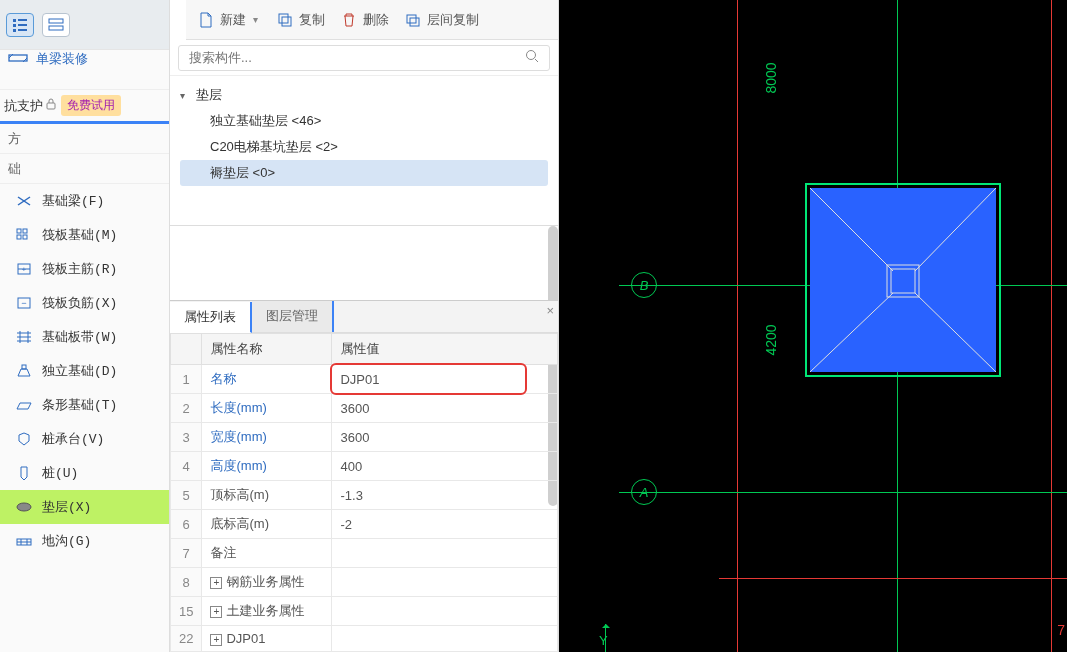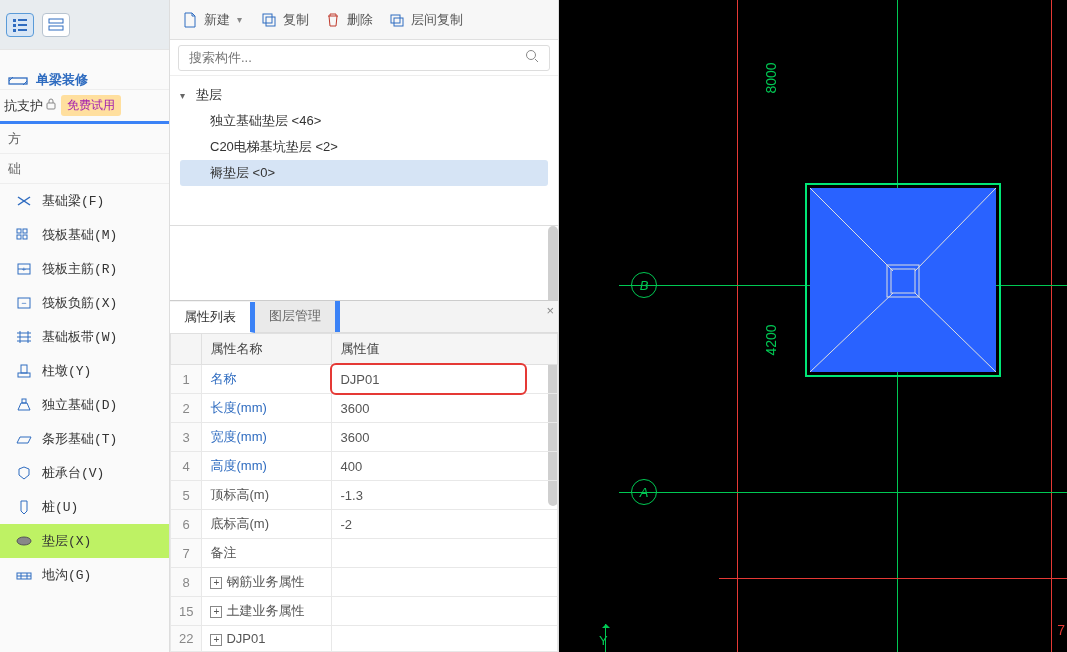--- a/index.html
+++ b/index.html
@@ -2,47 +2,47 @@
 <html><head>
 <meta charset="utf-8">
 <style>
   * { box-sizing: border-box; margin: 0; padding: 0; }
   body { font-family: "Microsoft YaHei", Arial, sans-serif; font-size: 13px; color: #333; width:1067px; height:652px; overflow:hidden; background:#fff; }
   .app { display:flex; width:1067px; height:652px; }
   .left-col { width:170px; border-right:1px solid #ddd; display:flex; flex-direction:column; background:#fafafa;}
   .left-top { height:50px; display:flex; align-items:center; gap:8px; padding:4px 6px; border-bottom:1px solid #e5e5e5; background:#e8ecef;}
   .view-btn { width:28px; height:24px; border:1px solid #b8c4d0; border-radius:4px; display:flex; align-items:center; justify-content:center; background:#fff; color:#2f6cc0;}
   .view-btn.active { background:#d8e6f5; border-color:#5a9bd8;}
-  .beam-row { height:40px; display:flex; align-items:flex-end; gap:8px; padding:0 8px; border-bottom:1px solid #eee; color:#2f6cc0;font-weight:bold;}
+  .beam-row { height:40px; display:flex; align-items:flex-start; gap:8px; padding:0 8px; border-bottom:1px solid #eee; color:#2f6cc0;}
   .beam-icon { width:20px; height:16px; color:#2f6cc0; display:flex; align-items:center;}
   .support-row { height:34px; display:flex; align-items:center; padding:0 4px; border-bottom:3px solid #3b82f6; font-size:13px;font-family:Liberation Mono, monospace;}
   .tag-try { background:#ffdf9e; color:#a21caf; border-radius:3px; padding:2px 6px; margin-left:4px; font-size:12px;}
   .cat-row { height:30px; display:flex; align-items:center; padding:0 8px; border-bottom:1px solid #eee; color:#666;}
   .tree { flex:1; overflow:auto;}
   .tree-item { height:34px; display:flex; align-items:center; gap:8px; padding:0 14px; cursor:pointer; color:#333;font-family:Liberation Mono, monospace;}
   .tree-item.active { background:#bef264;align-items:center;}
   .tree-item .ticon { width:20px; height:18px; color:#2f6cc0; display:flex; align-items:center; justify-content:center;}
   .mid-col { width:389px; display:flex; flex-direction:column; border-right:1px solid #ddd;}
-  .toolbar { height:40px; display:flex; align-items:center; gap:4px; padding:0 6px; border-bottom:1px solid #e0e0e0; background:#f7f7f7;}
+  .toolbar { height:40px; display:flex; align-items:center; gap:4px; padding:0 6px; border-bottom:1px solid #e0e0e0; background:#f7f7f7;margin-left:16px;}
   .tbtn { display:flex; align-items:center; gap:4px; padding:4px 6px; border-radius:3px; cursor:pointer; color:#555;}
   .tbtn .ticon2 { width:18px; height:18px; color:#2f6cc0; display:flex; align-items:center;}
   .tbtn .del { color:#c0392b;}
   .tdrop { font-size:10px; color:#888; padding:0 3px;}
   .search-row { height:36px; display:flex; align-items:center; padding:4px 8px; border-bottom:1px solid #eee;}
   .search-box { flex:1; border:1px solid #ddd; border-radius:3px; height:26px; display:flex; align-items:center; padding:0 10px; background:#fff;}
   .search-box input { border:none; outline:none; flex:1; font-size:13px; color:#666;}
   .component-tree { padding:6px 10px; border-bottom:1px solid #ddd; min-height:150px;}
   .ct-parent { display:flex; align-items:center; gap:4px; padding:4px 0; cursor:pointer;}
   .ct-caret { font-size:10px; color:#666; width:12px;}
   .ct-child { padding:4px 0 4px 30px; cursor:pointer; border-radius:3px;}
   .ct-child.sel { background:#d6e4f5;}
   .close-x { position:absolute; right:4px; top:2px; font-size:13px; color:#888; cursor:pointer;}
   .prop-wrap { position:relative; border-top:1px solid #ccc;}
   .tabs { display:flex; border-bottom:1px solid #ddd; background:#f3f3f3;}
-  .tab { padding:6px 14px; cursor:pointer; border-right:5px solid #3b82f6; color:#666; background:#eaeaea;font-family:Liberation Serif, serif;}
+  .tab { padding:6px 14px; cursor:pointer; border-right:2px solid #3b82f6; color:#666; background:#eaeaea;font-family:Liberation Serif, serif;}
   .tab.active { background:#fff; color:#333; border-bottom:1px solid #fff; position:relative; top:1px;}
   .prop-table { width:100%; border-collapse:collapse; font-size:13px;}
   .prop-table th { background:#f5f5f5; padding:6px 8px; border:1px solid #e0e0e0; font-weight:normal; color:#444; text-align:left;}
   .prop-table td { border:1px solid #e8e8e8; padding:5px 8px; color:#555;}
   .prop-table td.rownum { text-align:center; color:#888; background:#fafafa; width:30px;}
   .prop-table td.key { color:#2f6cc0; width:130px;}
   .prop-table td.keyexp { color:#555; width:130px;}
   .highlight-cell { position:relative; }
   .highlight-box { position:absolute; left:-2px; top:-2px; right:30px; bottom:-2px; border:2.5px solid #e53935; border-radius:6px; pointer-events:none;}
   .expand-ico { display:inline-block; width:12px; height:12px; border:1px solid #888; font-size:10px; line-height:10px; text-align:center; margin-right:4px; color:#555;}
@@ -160,29 +160,20 @@
               <line x1="2" y1="12" x2="16" y2="12" stroke="currentColor"></line>
               <line x1="5" y1="2" x2="5" y2="14" stroke="currentColor"></line>
               <line x1="13" y1="2" x2="13" y2="14" stroke="currentColor"></line>
             </svg>
           </span>
           <span>基础板带(W)</span>
         </div>
         <div class="tree-item">
           <span class="ticon">
             <svg width="18" height="16" viewBox="0 0 18 16">
-              <rect x="6" y="2" width="6" height="8" fill="none" stroke="currentColor"></rect>
-              <rect x="3" y="10" width="12" height="4" fill="none" stroke="currentColor"></rect>
-            </svg>
-          </span>
-          <span>柱墩(Y)</span>
-        </div>
-        <div class="tree-item">
-          <span class="ticon">
-            <svg width="18" height="16" viewBox="0 0 18 16">
               <path d="M3 13 L6 6 L12 6 L15 13 Z" fill="none" stroke="currentColor"></path>
               <rect x="7" y="2" width="4" height="4" fill="none" stroke="currentColor"></rect>
             </svg>
           </span>
           <span>独立基础(D)</span>
         </div>
         <div class="tree-item">
           <span class="ticon">
             <svg width="18" height="16" viewBox="0 0 18 16">
               <path d="M2 12 L5 6 L16 6 L13 12 Z" fill="none" stroke="currentColor"></path>

